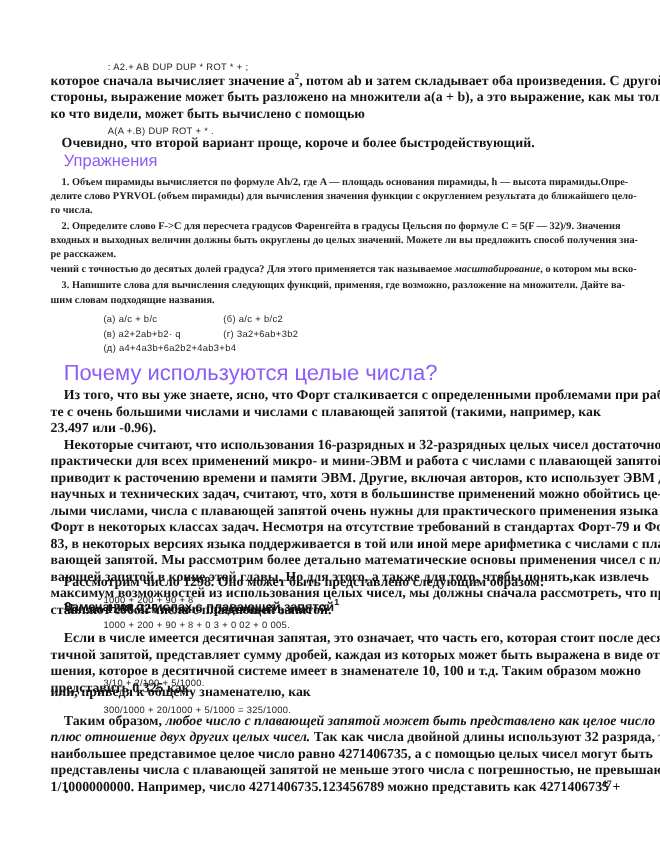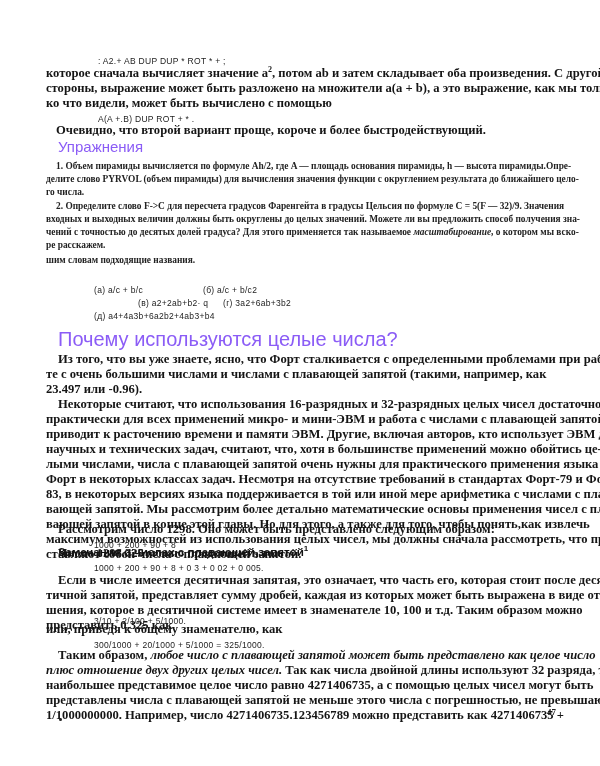--- a/index.html
+++ b/index.html
@@ -40,32 +40,33 @@
 
   <div class="para small" style="left:46px; top:160px; width:509px;">
     <span class="line" style="padding-left:10px;">1. Объем пирамиды вычисляется по формуле Ah/2, где A — площадь основания пирамиды, h — высота пирамиды.Опре-</span>
     <span class="line">делите слово PYRVOL (объем пирамиды) для вычисления значения функции с округлением результата до ближайшего цело-</span>
     <span class="line last">го числа.</span>
   </div>
 
   <div class="para small" style="left:46px; top:200px; width:509px;">
     <span class="line" style="padding-left:10px;">2. Определите слово F-&gt;C для пересчета градусов Фаренгейта в градусы Цельсия по формуле C = 5(F — 32)/9. Значения</span>
     <span class="line">входных и выходных величин должны быть округлены до целых значений. Можете ли вы предложить способ получения зна-</span>
+    <span class="line last">ре расскажем.</span>
     <span class="line">чений с точностью до десятых долей градуса? Для этого применяется так называемое <i>масштабирование</i>, о котором мы вско-</span>
-    <span class="line last">ре расскажем.</span>
   </div>
 
   <div class="para small" style="left:46px; top:254px; width:509px;">
+    <span class="line" style="padding-left:10px;">3. Напишите слова для вычисления следующих функций, применяя, где возможно, разложение на множители. Дайте ва-</span>
     <span class="line last">шим словам подходящие названия.</span>
   </div>
 
   <div class="abs code" style="left:94px; top:285px;"><span>(а)</span>&nbsp;<span>a/c + b/c</span></div>
   <div class="abs code" style="left:203px; top:285px;"><span>(б)</span>&nbsp;<span>a/c + b/c2</span></div>
-  <div class="abs code" style="left:94px; top:298px;margin-left:44px;"><span>(в)</span>&nbsp;<span>a2+2ab+b2· q</span></div>
-  <div class="abs code" style="left:203px; top:298px;margin-left:20px;"><span>(г)</span>&nbsp;<span>3a2+6ab+3b2</span></div>
+  <div class="abs code" style="left:94px; top:298px;"><span>(в)</span>&nbsp;<span>a2+2ab+b2· q</span></div>
+  <div class="abs code" style="left:203px; top:298px;"><span>(г)</span>&nbsp;<span>3a2+6ab+3b2</span></div>
   <div class="abs code" style="left:94px; top:311px;"><span>(д)</span>&nbsp;<span>a4+4a3b+6a2b2+4ab3+b4</span></div>
 
   <div class="abs h2" style="left:58px; top:328px; font-size:20px;">Почему используются целые числа?</div>
 
   <div class="para body" style="left:46px; top:352px; width:509px;">
     <span class="line" style="padding-left:12px;">Из того, что вы уже знаете, ясно, что Форт сталкивается с определенными проблемами при рабо-</span>
     <span class="line last">те с очень большими числами и числами с плавающей запятой (такими, например, как</span>
     <span class="line last">23.497 или -0.96).</span>
   </div>
 

